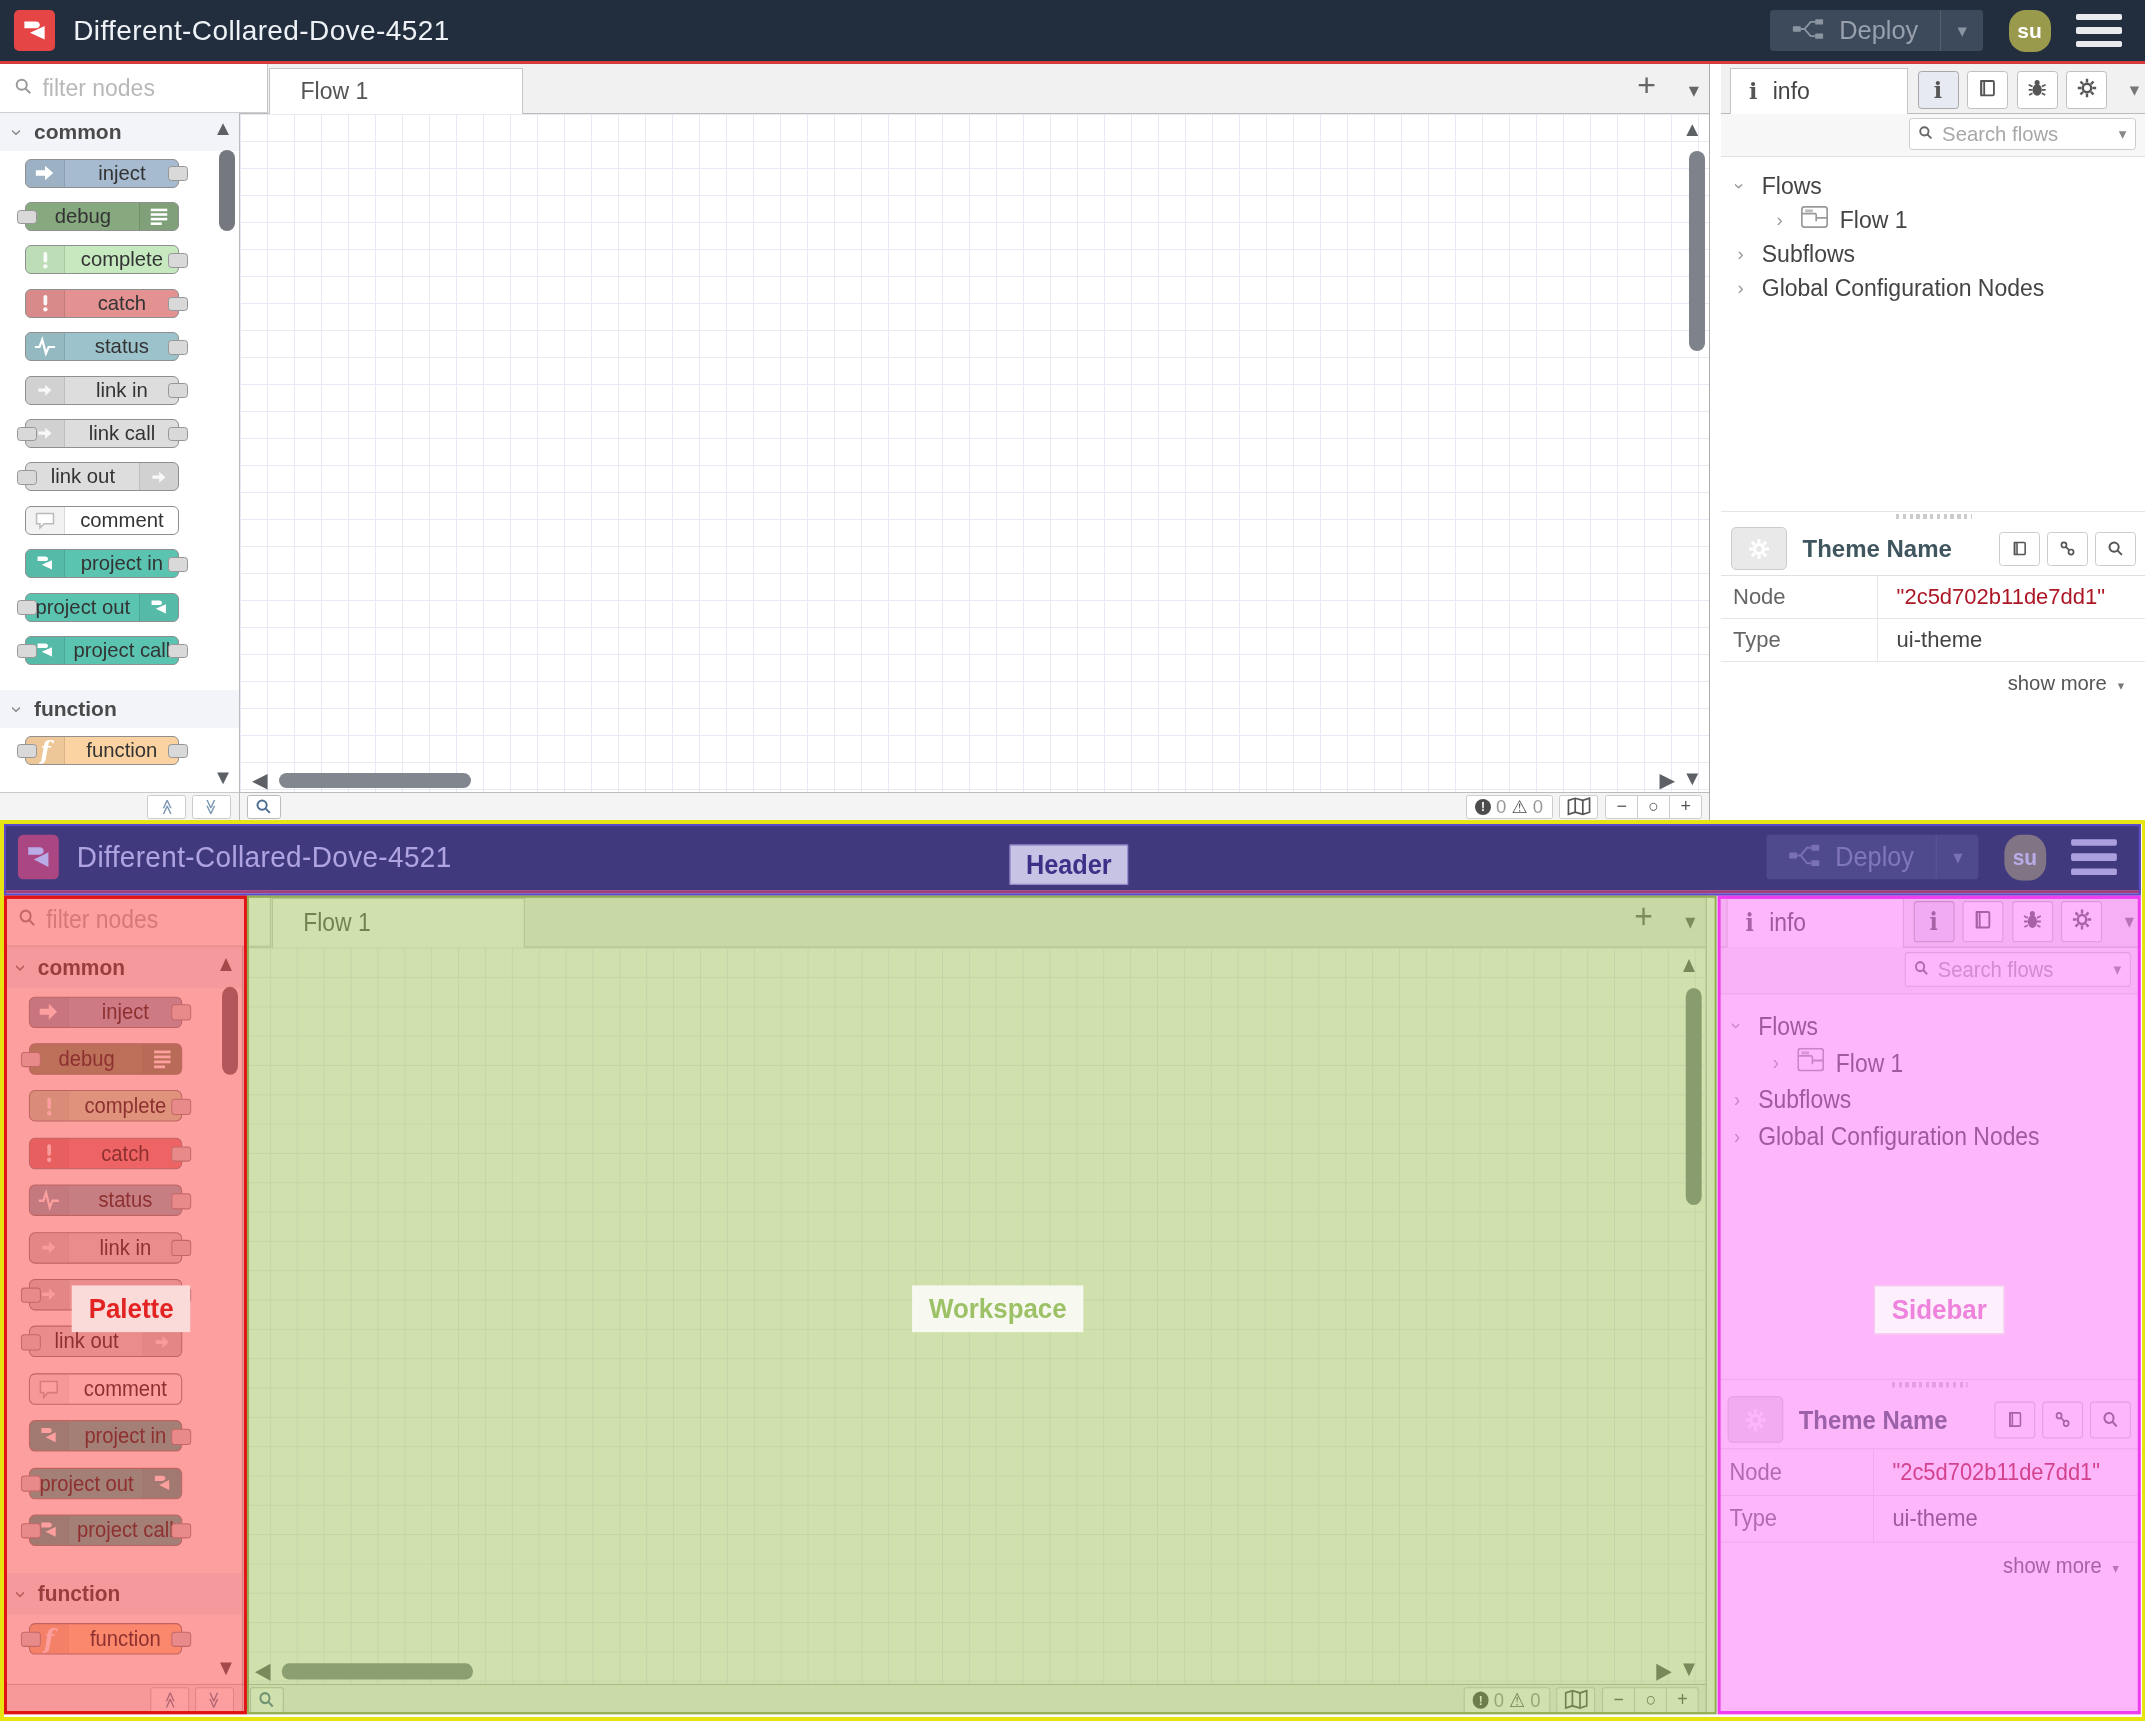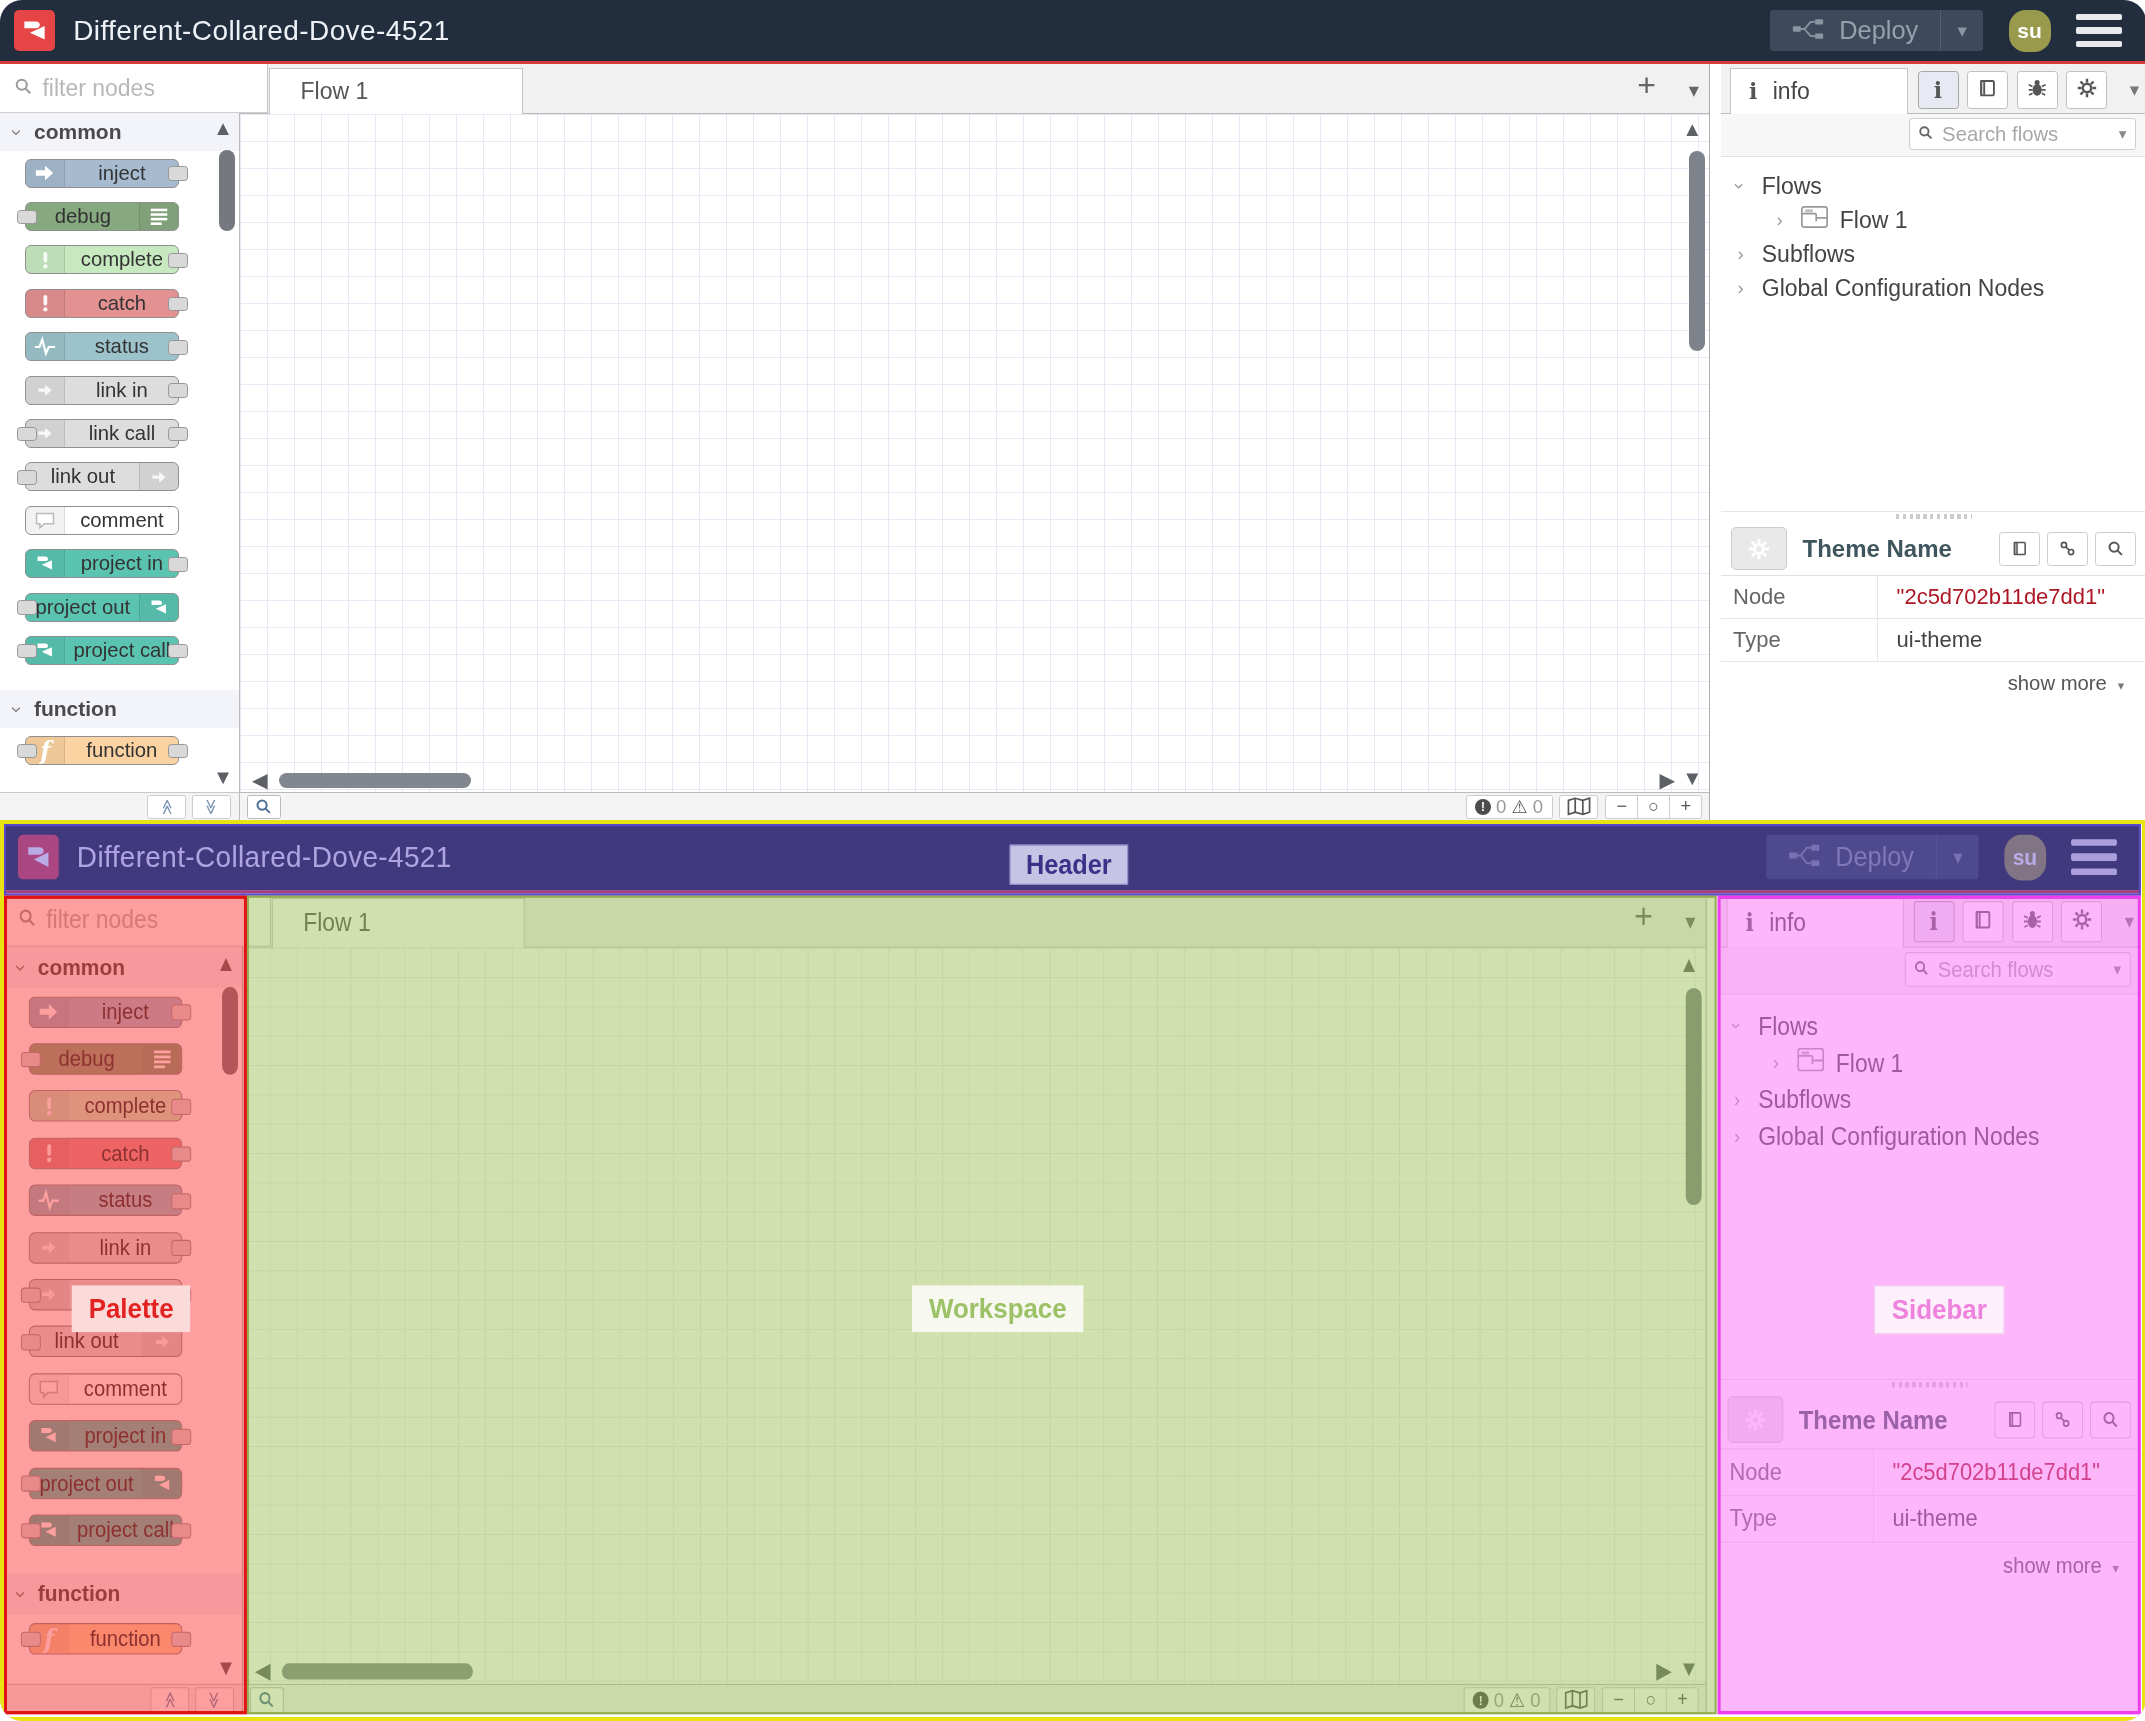--- a/index.html
+++ b/index.html
@@ -1,17 +1,17 @@
 <!DOCTYPE html>
 <html style="font-size:13.6px"><head>
 <meta charset="utf-8">
 <style>
   html,body{margin:0;padding:0;background:#fff;}
   #root{position:relative;width:2146px;height:1721px;overflow:hidden;background:#8b5cf6;
-        font-family:"Liberation Sans",sans-serif;border-radius:22px;-webkit-font-smoothing:antialiased;}
+        font-family:"Liberation Sans",sans-serif;-webkit-font-smoothing:antialiased;}
   .shot{position:absolute;left:0;width:2146px;background:#fff;}
   #shot-top{top:0;height:820px;}
   #shot-bottom{top:820px;height:901px;border:4.2px solid #e8e411;box-sizing:border-box;}
   .scale-wrap{position:absolute;left:0;top:0;width:2146px;height:820px;
               transform:scale(0.9957,1.0857);transform-origin:0 0;}
 
   
   .ui{position:absolute;left:0;top:0;width:2146px;height:820px;background:#fff;overflow:visible;}
 
   

